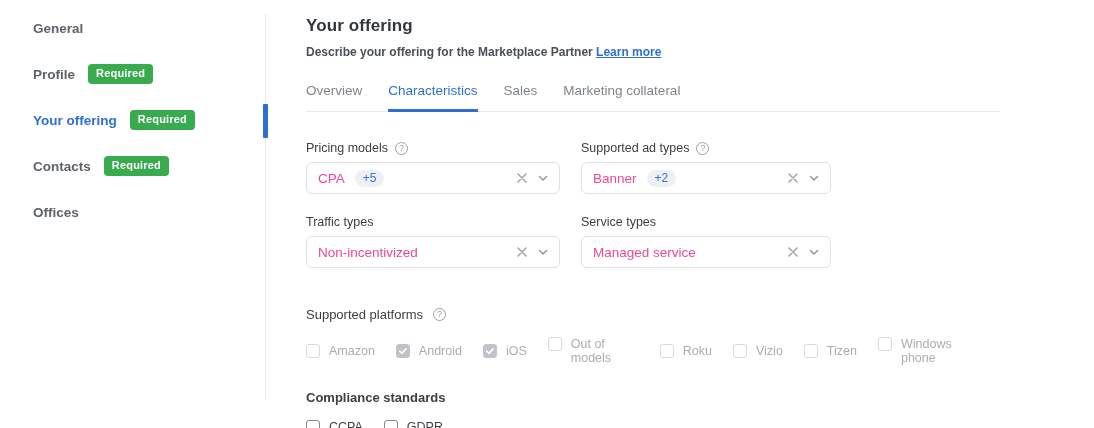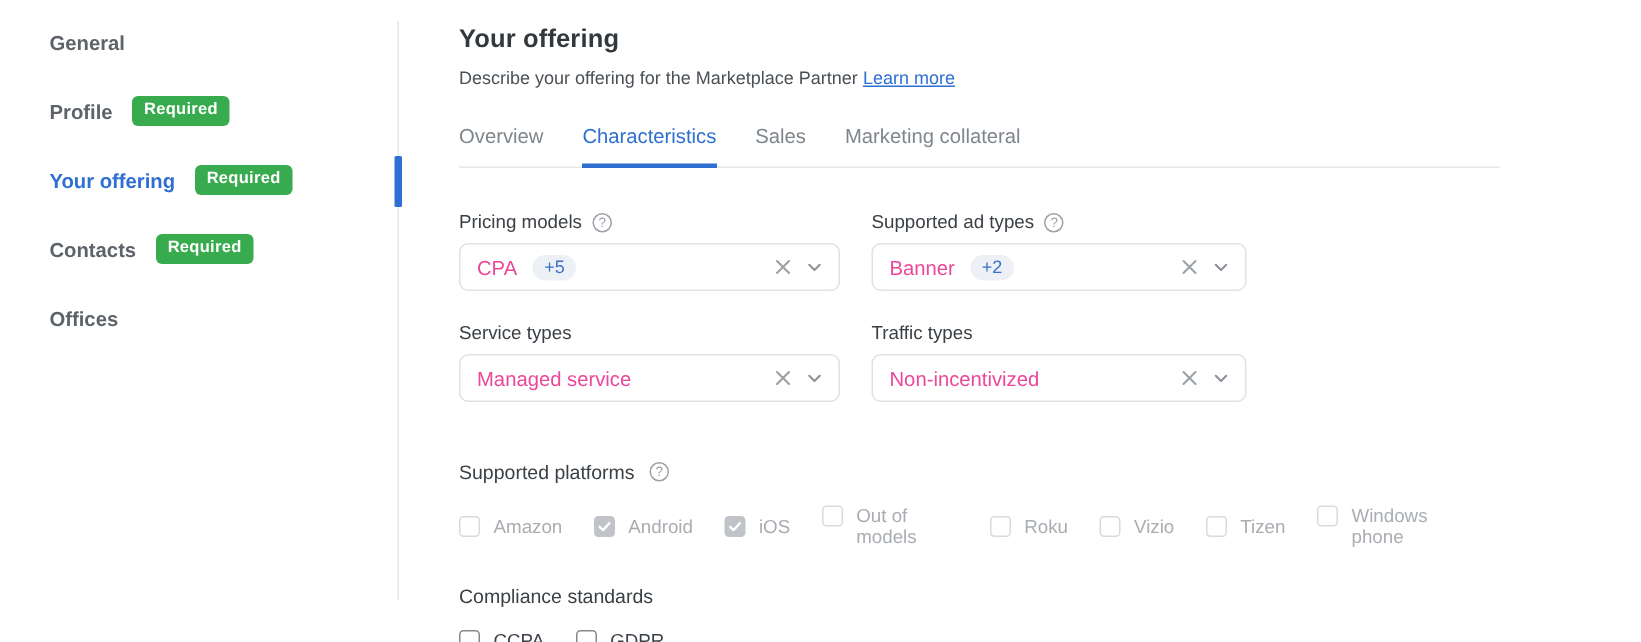--- a/index.html
+++ b/index.html
@@ -36,21 +36,21 @@
   .side-item.active{color:var(--accent);}
   .badge{
     background:var(--green);color:#fff;font-size:11px;line-height:1;
     padding:4px 8px 5px;border-radius:4px;letter-spacing:.2px;
   }
   .v-divider{position:absolute;left:265px;top:14px;width:1px;height:386px;background:var(--divider);}
   .active-indicator{position:absolute;left:263px;top:104px;width:5px;height:34px;background:#2e6fd2;border-radius:1px;}
   
   .main{position:absolute;left:306px;top:0;width:694px;}
   .page-title{margin-top:16px;font-size:17px;font-weight:700;color:var(--text-dark);letter-spacing:.1px;}
-  .subtitle{margin-top:9px;font-size:12px;color:var(--text-mid);}
+  .subtitle{margin-top:9px;font-size:12px;color:var(--text-mid);font-weight:bold;}
   .learn-more{color:var(--accent);text-decoration:underline;cursor:pointer;}
   
   .tabs{margin-top:24px;display:flex;gap:26px;border-bottom:1px solid var(--divider);}
   .tab{font-size:13.5px;color:var(--tab-gray);padding-bottom:11px;cursor:pointer;border-bottom:3px solid transparent;margin-bottom:-1px;}
   .tab.active{color:var(--accent);border-bottom-color:var(--accent);}
   
   .form-grid{margin-top:29px;display:grid;grid-template-columns:254px 250px;column-gap:8px;row-gap:18px;gap:21px;}
   .field-label{display:flex;align-items:center;gap:7px;font-size:12.5px;color:#3b4045;margin-bottom:7px;}
   .help{
     width:13px;height:13px;border:1px solid var(--icon-gray);border-radius:50%;
@@ -65,21 +65,21 @@
   .count-pill{
     margin-left:10px;background:var(--pill-bg);color:var(--pill-text);
     font-size:12px;padding:2px 8px 3px;border-radius:10px;line-height:1;
   }
   .select .spacer{flex:1;}
   .sel-icon{display:flex;align-items:center;cursor:pointer;}
   .sel-icon.clear{margin-right:9px;}
   
   .section-label{display:flex;align-items:center;gap:10px;font-size:13px;color:#3b4045;}
   .platforms-label{margin-top:39px;}
-  .compliance-label{margin-top:25px;}
+  .compliance-label{margin-top:25px;font-weight:bold;}
   .check-row{display:flex;align-items:center;margin-top:15px;}
   .check-item{display:flex;align-items:flex-start;gap:9px;margin-right:21px;}
   .checkbox{
     width:14px;height:14px;border:1px solid #85898e;border-radius:3px;background:#fff;
     display:flex;align-items:center;justify-content:center;cursor:pointer;flex:0 0 auto;
   }
   .check-item .cb-label{font-size:12.5px;color:#3d4248;}
   .checkbox svg{display:none;}
   .checkbox.checked svg{display:block;}
   .check-row.disabled .checkbox{border-color:var(--disabled-border);cursor:default;}
@@ -166,46 +166,46 @@
       </span>
       <span class="sel-icon">
         <svg width="12" height="12" viewBox="0 0 12 12">
               <path d="M2.5 4.5 L6 8 L9.5 4.5" stroke="#8b9197" stroke-width="1.4" fill="none" stroke-linecap="round" stroke-linejoin="round"></path>
             </svg>
       </span>
     </div>
   </div>
       <div class="field">
     <div class="field-label">
+      <span>Traffic types</span>
+
+    </div>
+    <div class="select">
+      <span class="value">Non-incentivized</span>
+
+      <span class="spacer"></span>
+      <span class="sel-icon clear">
+        <svg width="12" height="12" viewBox="0 0 12 12">
+              <path d="M2 2 L10 10 M10 2 L2 10" stroke="#9aa0a6" stroke-width="1.4" fill="none" stroke-linecap="round"></path>
+            </svg>
+      </span>
+      <span class="sel-icon">
+        <svg width="12" height="12" viewBox="0 0 12 12">
+              <path d="M2.5 4.5 L6 8 L9.5 4.5" stroke="#8b9197" stroke-width="1.4" fill="none" stroke-linecap="round" stroke-linejoin="round"></path>
+            </svg>
+      </span>
+    </div>
+  </div>
+      <div class="field">
+    <div class="field-label">
       <span>Service types</span>
 
     </div>
     <div class="select">
       <span class="value">Managed service</span>
-
-      <span class="spacer"></span>
-      <span class="sel-icon clear">
-        <svg width="12" height="12" viewBox="0 0 12 12">
-              <path d="M2 2 L10 10 M10 2 L2 10" stroke="#9aa0a6" stroke-width="1.4" fill="none" stroke-linecap="round"></path>
-            </svg>
-      </span>
-      <span class="sel-icon">
-        <svg width="12" height="12" viewBox="0 0 12 12">
-              <path d="M2.5 4.5 L6 8 L9.5 4.5" stroke="#8b9197" stroke-width="1.4" fill="none" stroke-linecap="round" stroke-linejoin="round"></path>
-            </svg>
-      </span>
-    </div>
-  </div>
-      <div class="field">
-    <div class="field-label">
-      <span>Traffic types</span>
-
-    </div>
-    <div class="select">
-      <span class="value">Non-incentivized</span>
 
       <span class="spacer"></span>
       <span class="sel-icon clear">
         <svg width="12" height="12" viewBox="0 0 12 12">
               <path d="M2 2 L10 10 M10 2 L2 10" stroke="#9aa0a6" stroke-width="1.4" fill="none" stroke-linecap="round"></path>
             </svg>
       </span>
       <span class="sel-icon">
         <svg width="12" height="12" viewBox="0 0 12 12">
               <path d="M2.5 4.5 L6 8 L9.5 4.5" stroke="#8b9197" stroke-width="1.4" fill="none" stroke-linecap="round" stroke-linejoin="round"></path>

